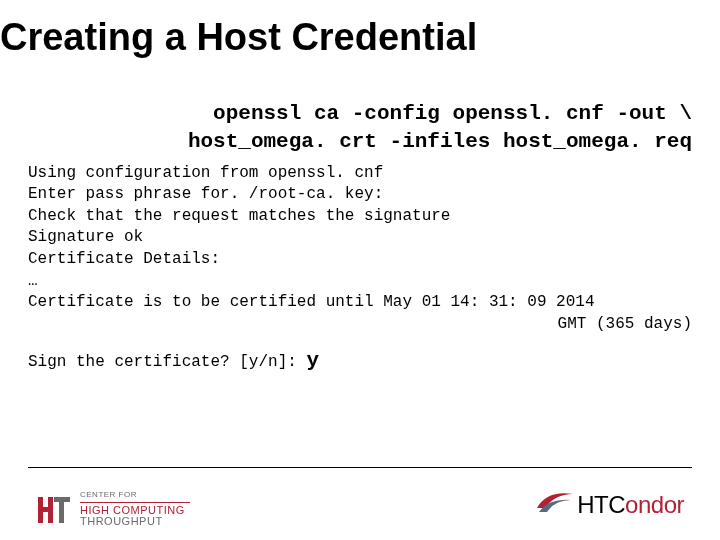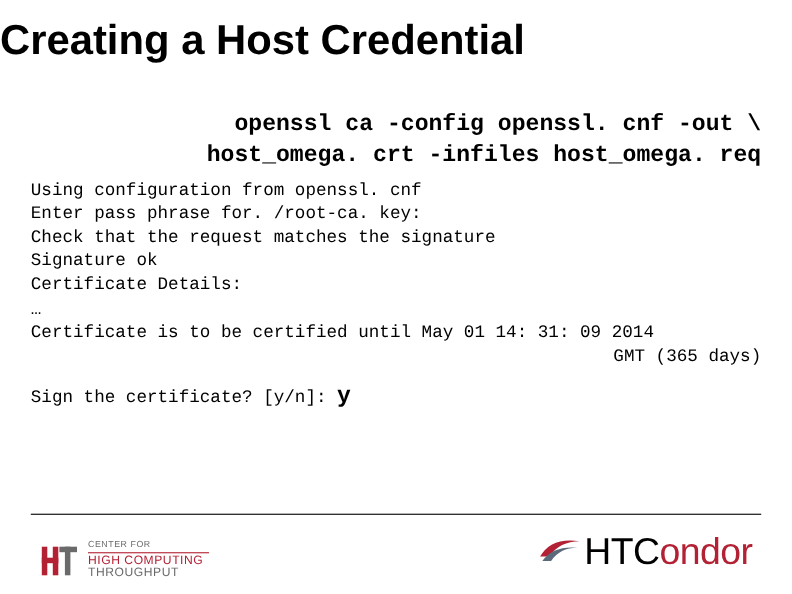--- a/index.html
+++ b/index.html
@@ -118,21 +118,21 @@
   
   .logo-right {
     position: absolute;
     right: 36px;
     bottom: 18px;
     display: flex;
     align-items: center;
     font-family: Arial, Helvetica, sans-serif;
   }
   .htc-text {
-    font-size: 34px;
+    font-size: 24px;
     font-weight: 400;
     color: #000;
     letter-spacing: -0.5px;
   }
   .htc-text .red { color: #b22234; font-weight: 400; }
   .htc-swoosh {
     width: 40px;
     height: 34px;
     margin-right: 2px;
   }

